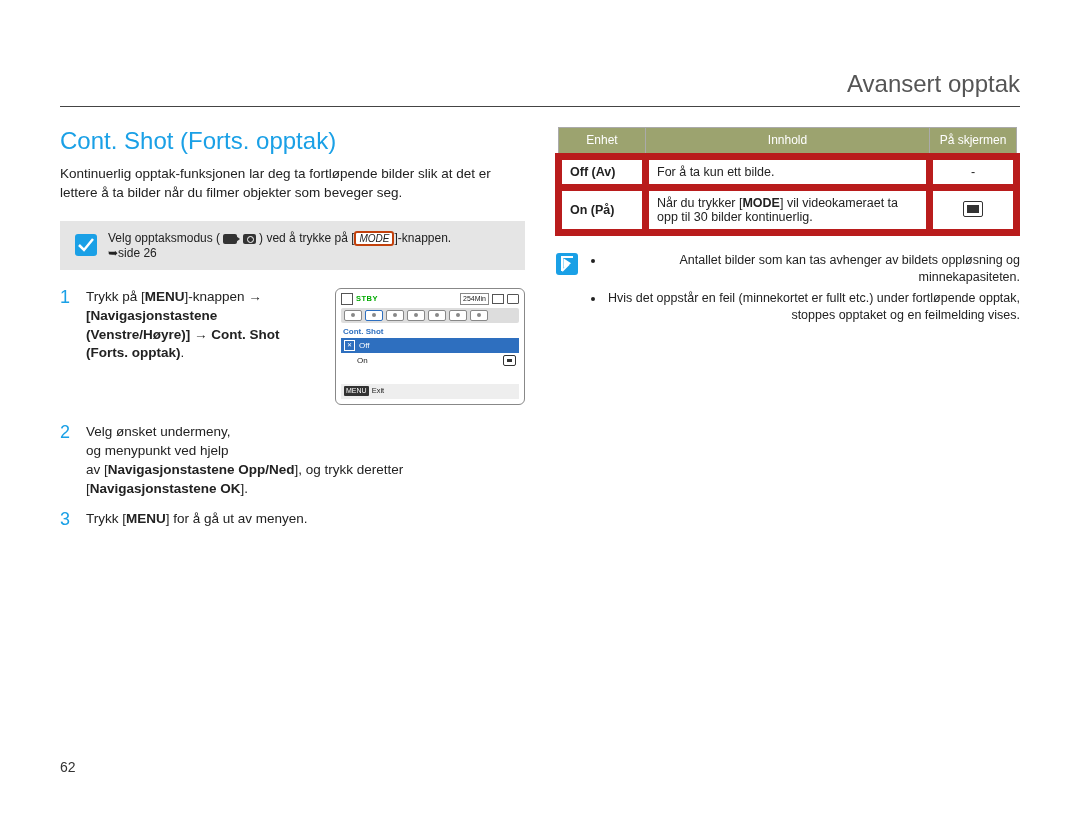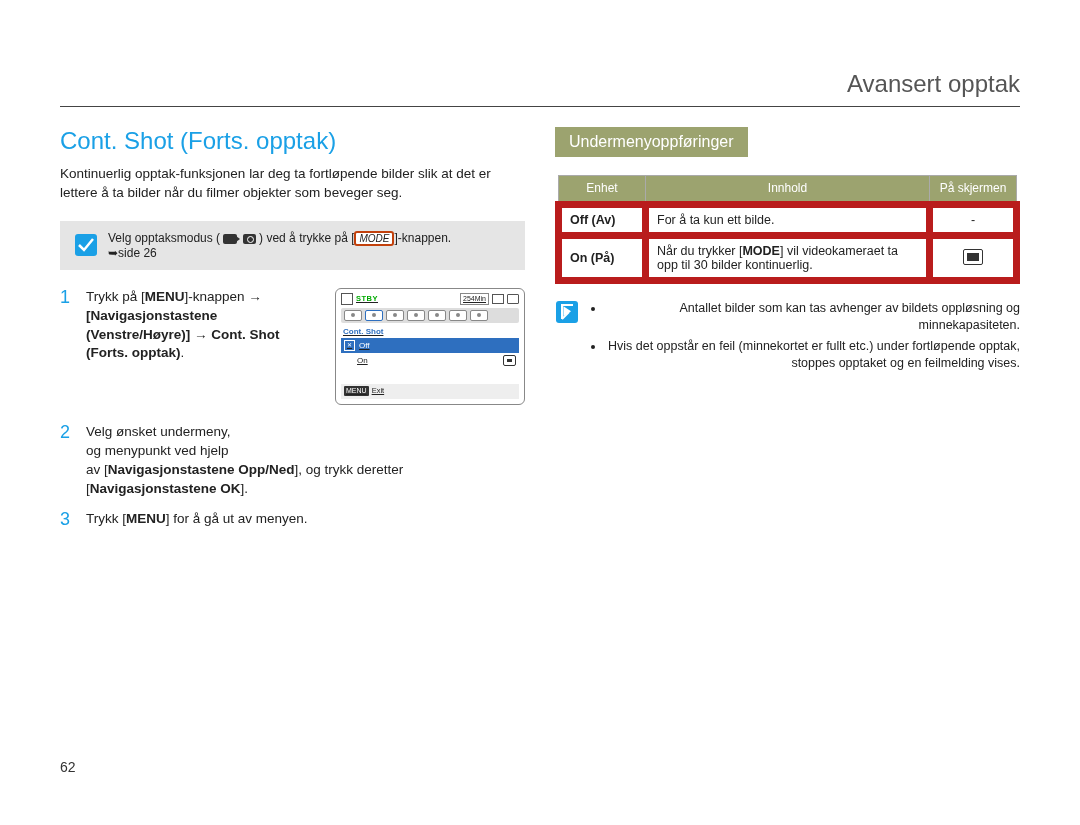--- a/index.html
+++ b/index.html
@@ -85,21 +85,20 @@
   }
   .step-body { line-height: 1.4; flex: 1; }
   .bold { font-weight: bold; }
   .arrow { font-weight: bold; }
 
   
   .screen-wrap {
     float: right;
     margin-left: 10px;
     margin-bottom: 6px;
-    text-decoration: underline;
   }
   .screen {
     width: 190px;
     border: 1px solid #888;
     border-radius: 6px;
     background: #fff;
     font-size: 8px;
     padding: 4px 5px 5px 5px;
     box-sizing: border-box;
   }
@@ -325,21 +324,20 @@
           <div class="step-num">3</div>
           <div class="step-body">
             <span>Trykk [</span><span class="bold">MENU</span><span>] for å gå ut av menyen.</span>
           </div>
         </div>
 
       </div>
     </div>
 
     <div class="col">
-      <div class="sub-header">Undermenyoppføringer</div>
 
       <table class="info">
         <thead>
           <tr>
             <th style="width:70px;">Enhet</th>
             <th>Innhold</th>
             <th style="width:70px;">På skjermen</th>
           </tr>
         </thead>
         <tbody>

